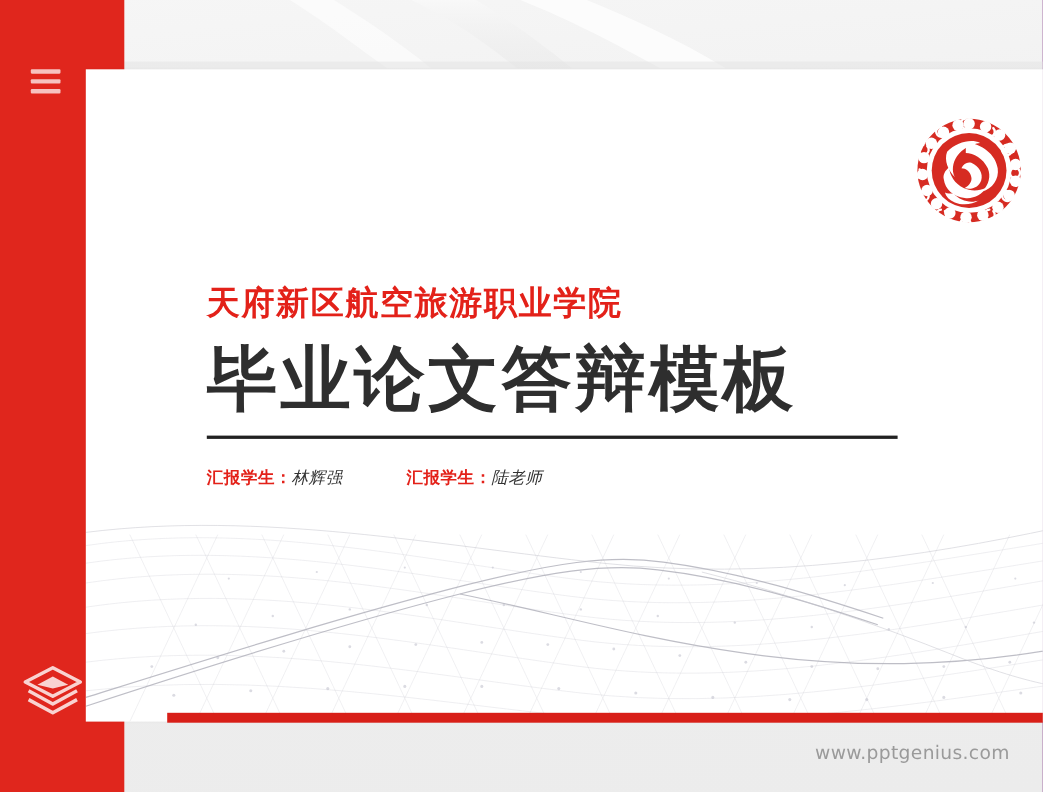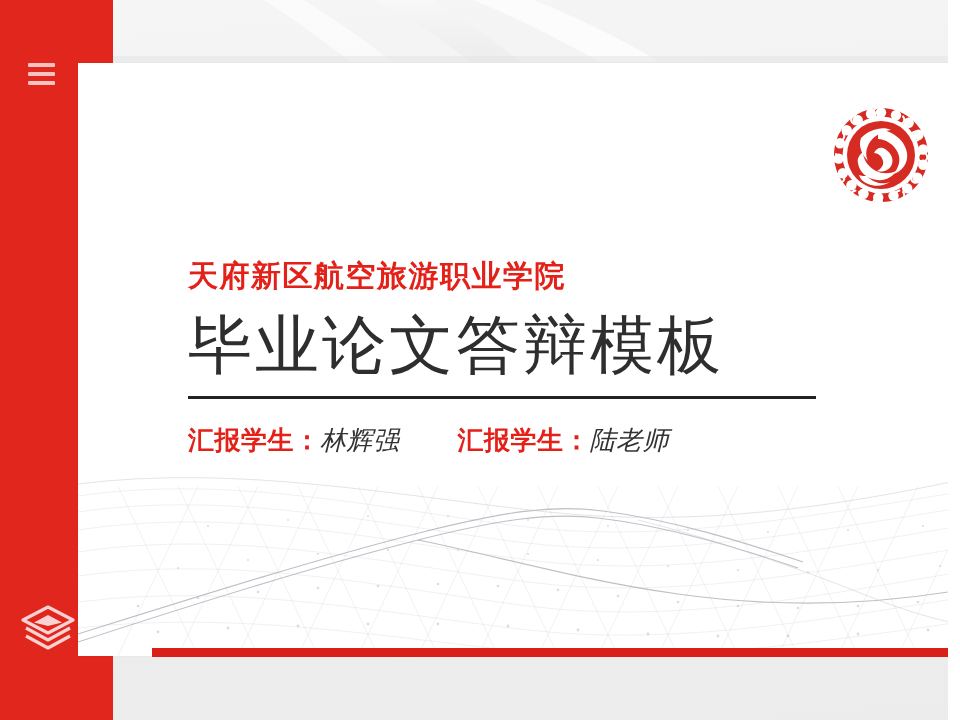--- a/index.html
+++ b/index.html
@@ -117,37 +117,37 @@
     font-size: 30px;
     font-weight: bold;
     color: #e32119;
     letter-spacing: 1.5px;
     line-height: 1.1;
     margin: 0 0 10px 0;
     white-space: nowrap;
   }
   .main-title {
     font-size: 64px;
-    font-weight: normal;
+    font-weight: bold;
     color: #2e2e2e;
     letter-spacing: 3px;
     line-height: 1.12;
     margin: 18px 0 14px 0;
     white-space: nowrap;
   }
   .divider {
     width: 628px;
     height: 3px;
     background: #222222;
     margin: 0 0 26px 0;
   }
   .credits {
     display: flex;
     align-items: baseline;
-    font-size: 26px;
+    font-size: 15px;
     line-height: 1.2;
     white-space: nowrap;
   }
   .credit-group { display: flex; align-items: baseline; }
   .credit-label {
     font-weight: bold;
     color: #e32119;
     letter-spacing: 0.5px;
   }
   .credit-sep { color: #e32119; font-weight: bold; }
@@ -385,14 +385,15 @@
           <span class="credit-sep">：</span>
           <span class="credit-value">陆老师</span>
         </div>
       </div>
     </div>
 
   </div>
 
   <div class="red-bar"></div>
 
+  <div class="watermark">www.pptgenius.com</div>
 
 </div>
 
 </body></html>

